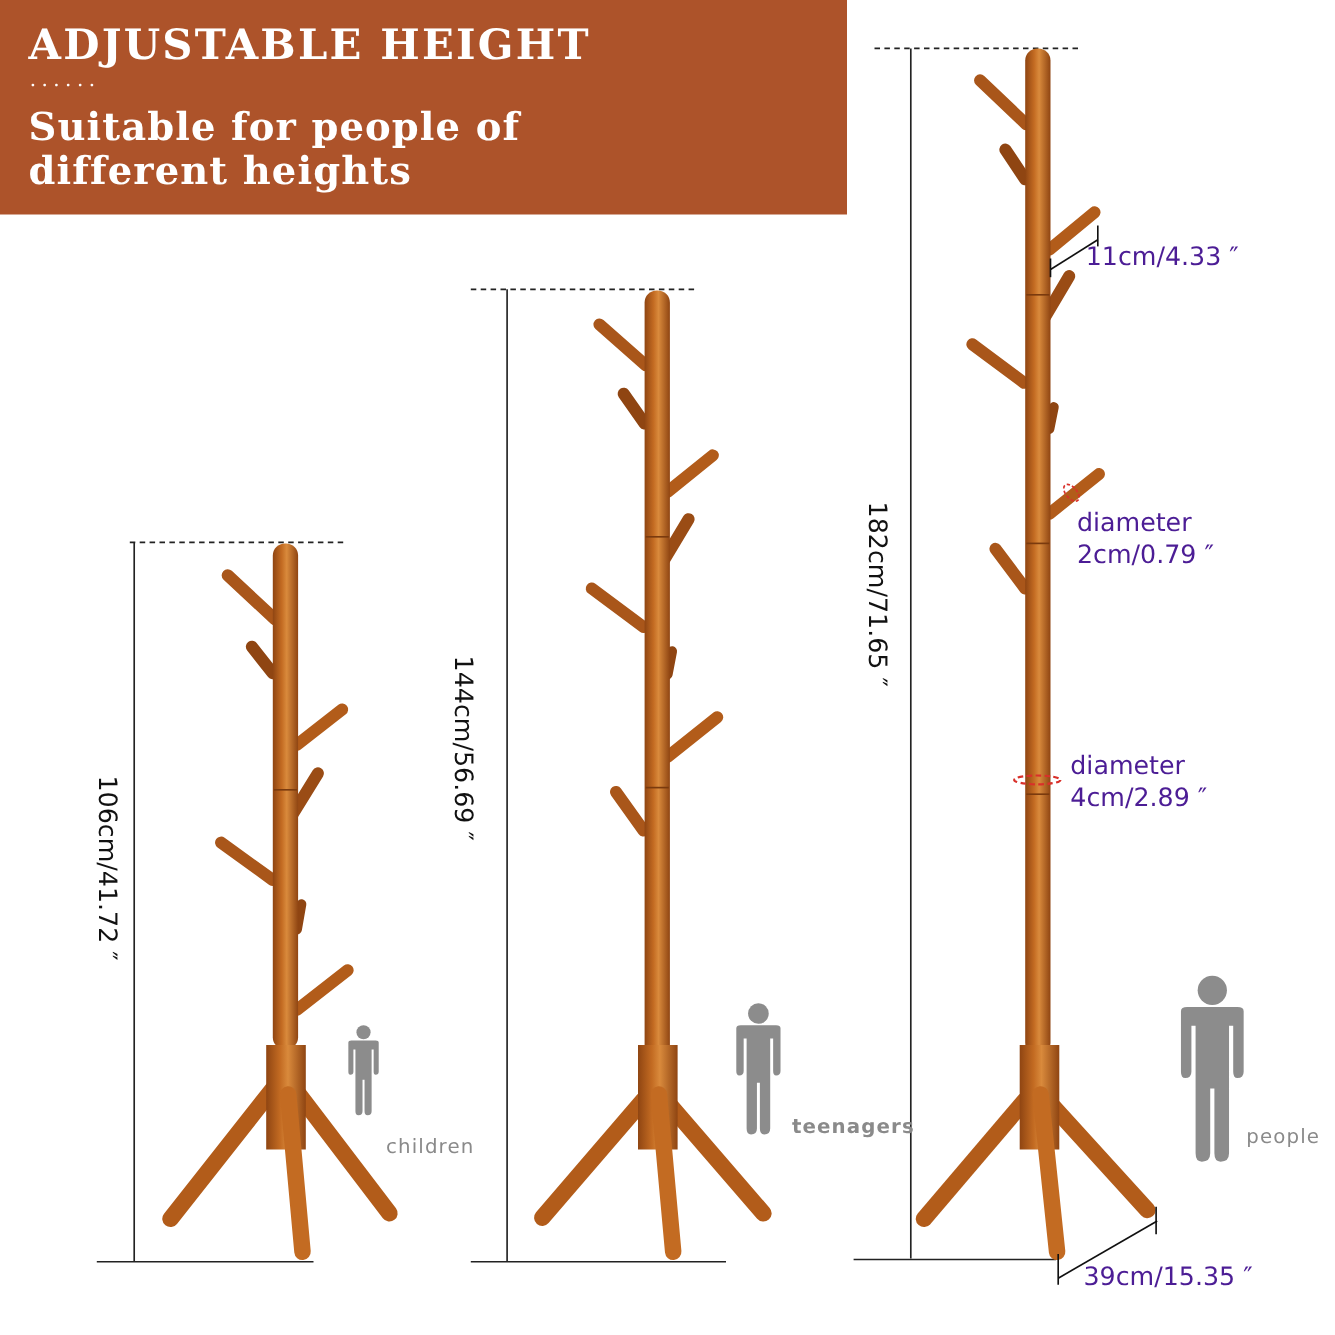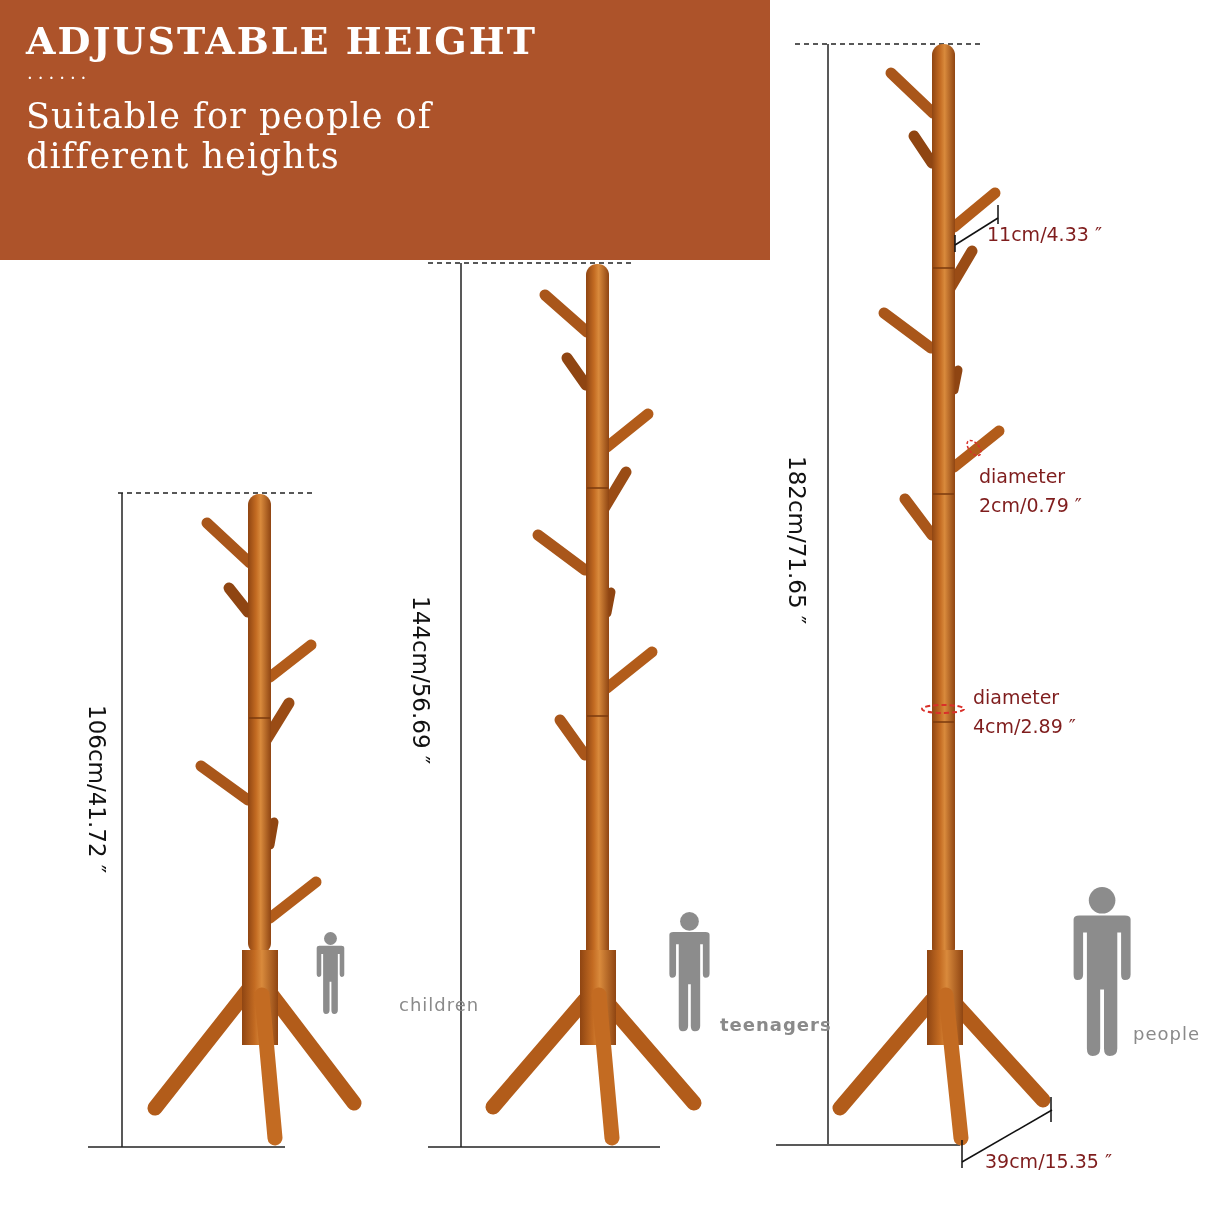--- a/index.html
+++ b/index.html
@@ -1,22 +1,22 @@
 <!DOCTYPE html>
 <html><head>
   <meta charset="utf-8">
   <style>
     html, body { margin: 0; padding: 0; background: #ffffff; }
     #canvas { position: relative; width: 1214px; height: 1214px; background: #ffffff; overflow: hidden; }
-    .banner { position: absolute; left: 0; top: 0; width: 770px; height: 260px; background: #ad532a; }
+    .banner { position: absolute; left: 0; top: 0; width: 770px; height: 195px; background: #ad532a; }
     .banner-title { position: absolute; left: 26px; top: 22px; color: #fff; font-family: "DejaVu Serif", serif; font-weight: bold; font-size: 38px; letter-spacing: 2px; line-height: 1; }
     .banner-dots { position: absolute; left: 27px; top: 64px; color: #fff; font-family: "DejaVu Serif", serif; font-size: 18px; letter-spacing: 5px; line-height: 1; }
-    .banner-sub { position: absolute; left: 26px; top: 96px; color: #fff; font-family: "DejaVu Serif", serif; font-weight: normal; font-size: 35px; line-height: 40px; letter-spacing: 1px; }
+    .banner-sub { position: absolute; left: 26px; top: 96px; color: #fff; font-family: "DejaVu Serif", serif; font-weight: bold; font-size: 35px; line-height: 40px; letter-spacing: 1px; }
     svg#art { position: absolute; left: 0; top: 0; }
-    .dim { position: absolute; font-family: "DejaVu Sans", sans-serif; font-size: 19px; color: #7f1d1d; white-space: nowrap; line-height: 28px; }
+    .dim { position: absolute; font-family: "DejaVu Sans", sans-serif; font-size: 23px; color: #4c1d95; white-space: nowrap; line-height: 28px; }
     .vdim { position: absolute; font-family: "DejaVu Sans", sans-serif; font-size: 23px; color: #111; white-space: nowrap; transform-origin: 0 0; transform: rotate(90deg); }
     .person-label { position: absolute; font-family: "DejaVu Sans", sans-serif; font-size: 18px; color: #8a8a8a; letter-spacing: 1px; white-space: nowrap; }
   </style>
 </head>
 <body>
 
 <div id="canvas">
 
   <div class="banner">
     <div class="banner-title">ADJUSTABLE HEIGHT</div>
@@ -139,17 +139,17 @@
   <div class="vdim" style="left:434px; top:596px;">144cm/56.69 ″</div>
   <div class="vdim" style="left:810px; top:456px;">182cm/71.65 ″</div>
 
   <div class="dim" style="left:987px; top:220px;">11cm/4.33 ″</div>
   <div class="dim" style="left:979px; top:462px;">diameter</div>
   <div class="dim" style="left:979px; top:491px;">2cm/0.79 ″</div>
   <div class="dim" style="left:973px; top:683px;">diameter</div>
   <div class="dim" style="left:973px; top:712px;">4cm/2.89 ″</div>
   <div class="dim" style="left:985px; top:1147px;">39cm/15.35 ″</div>
 
-  <div class="person-label" style="left:351px; top:994px;margin-left:48px;">children</div>
+  <div class="person-label" style="left:351px; top:1032px;">children</div>
   <div class="person-label" style="left:720px; top:1014px;font-weight:bold;">teenagers</div>
   <div class="person-label" style="left:1133px; top:1023px;">people</div>
 
 </div>
 
 </body></html>

